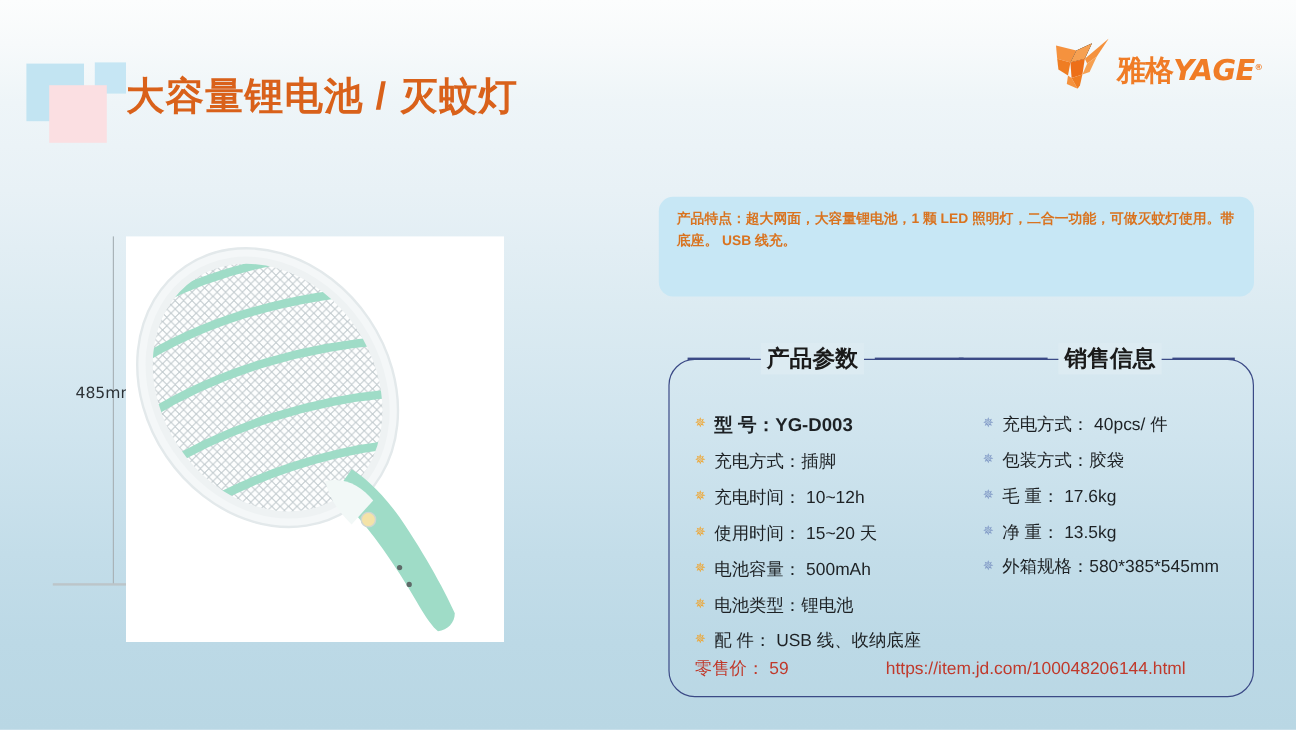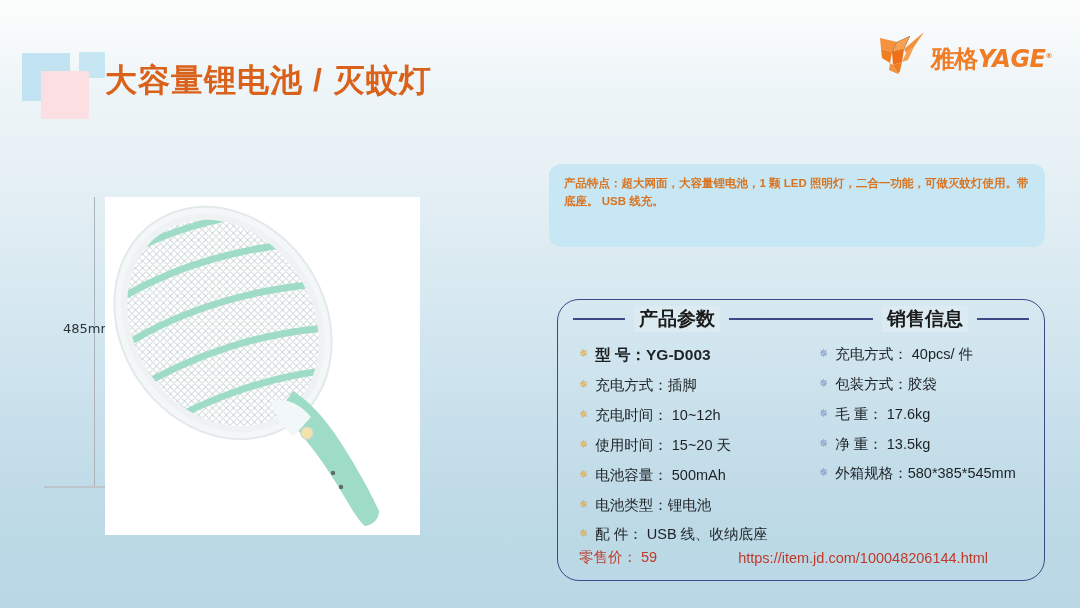--- a/index.html
+++ b/index.html
@@ -89,21 +89,20 @@
   
   .spec-panel { position:absolute; left:557px; top:299px; width:488px; height:282px; }
   .spec-border {
     position:absolute; inset:0;
     border:1.4px solid #3b4a86; border-radius:22px;
     box-sizing:border-box;
   }
   .spec-head {
     position:absolute; top:-13px; height:26px; display:flex; align-items:center;
     gap:9px;
-    margin-top:20px;
   }
   .spec-head .rule { height:1.4px; background:#3b4a86; }
   .spec-head .ttl {
     font-size:19px; font-weight:700; color:#1a1a1a; white-space:nowrap;
     background:#dcebf2; padding:0 5px;
   }
   .head-left  { left:16px;  }
   .head-right { right:16px;justify-content:center; }
 
   .cols { position:absolute; left:0; right:0; top:46px; display:flex; }

